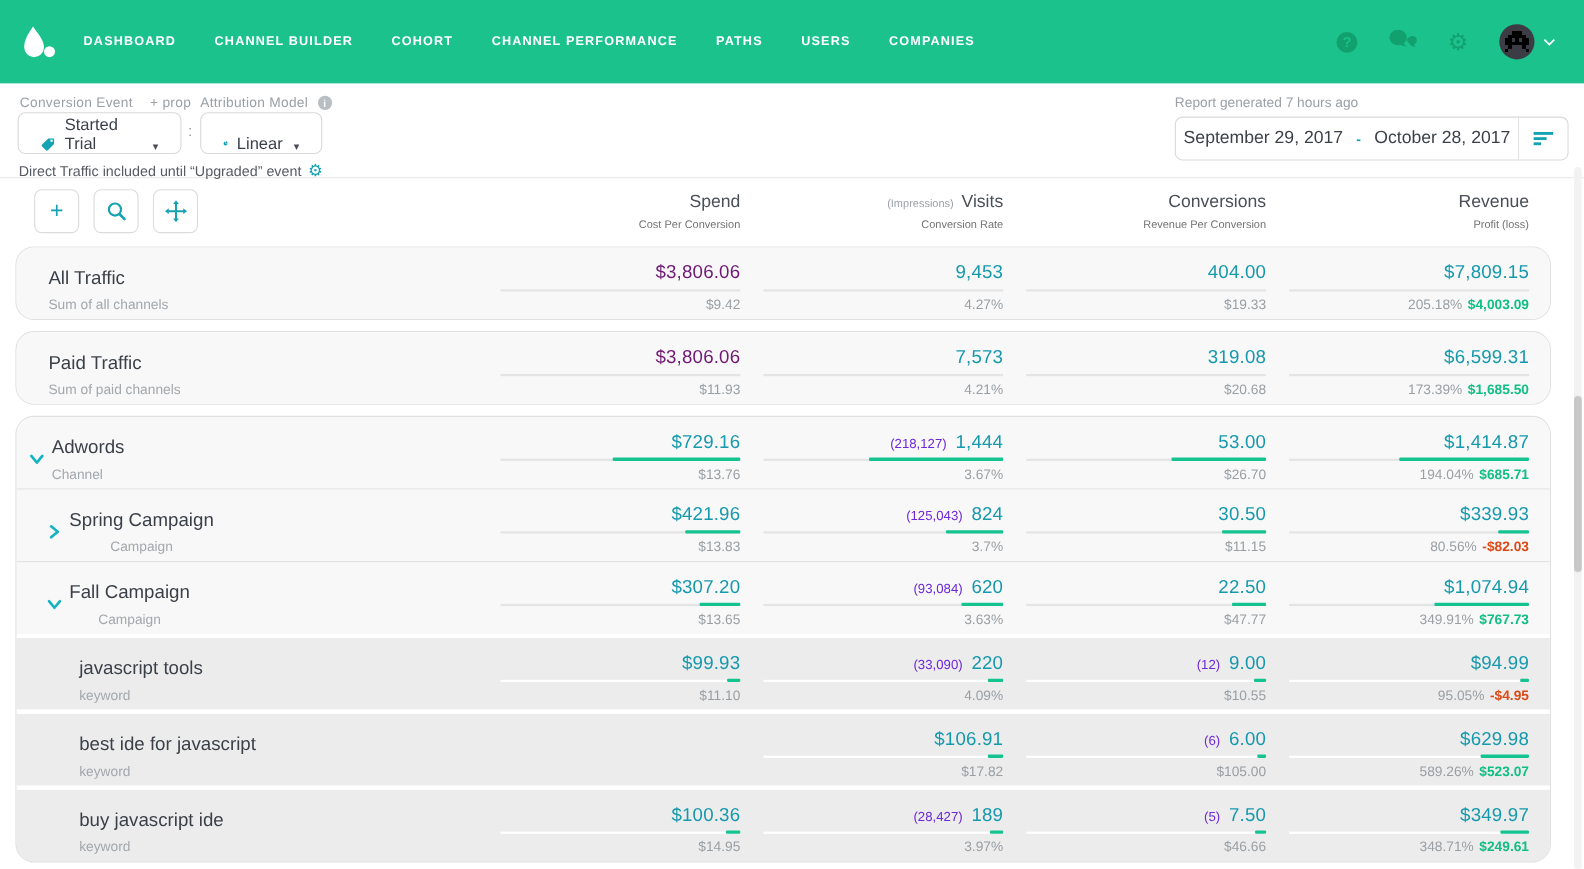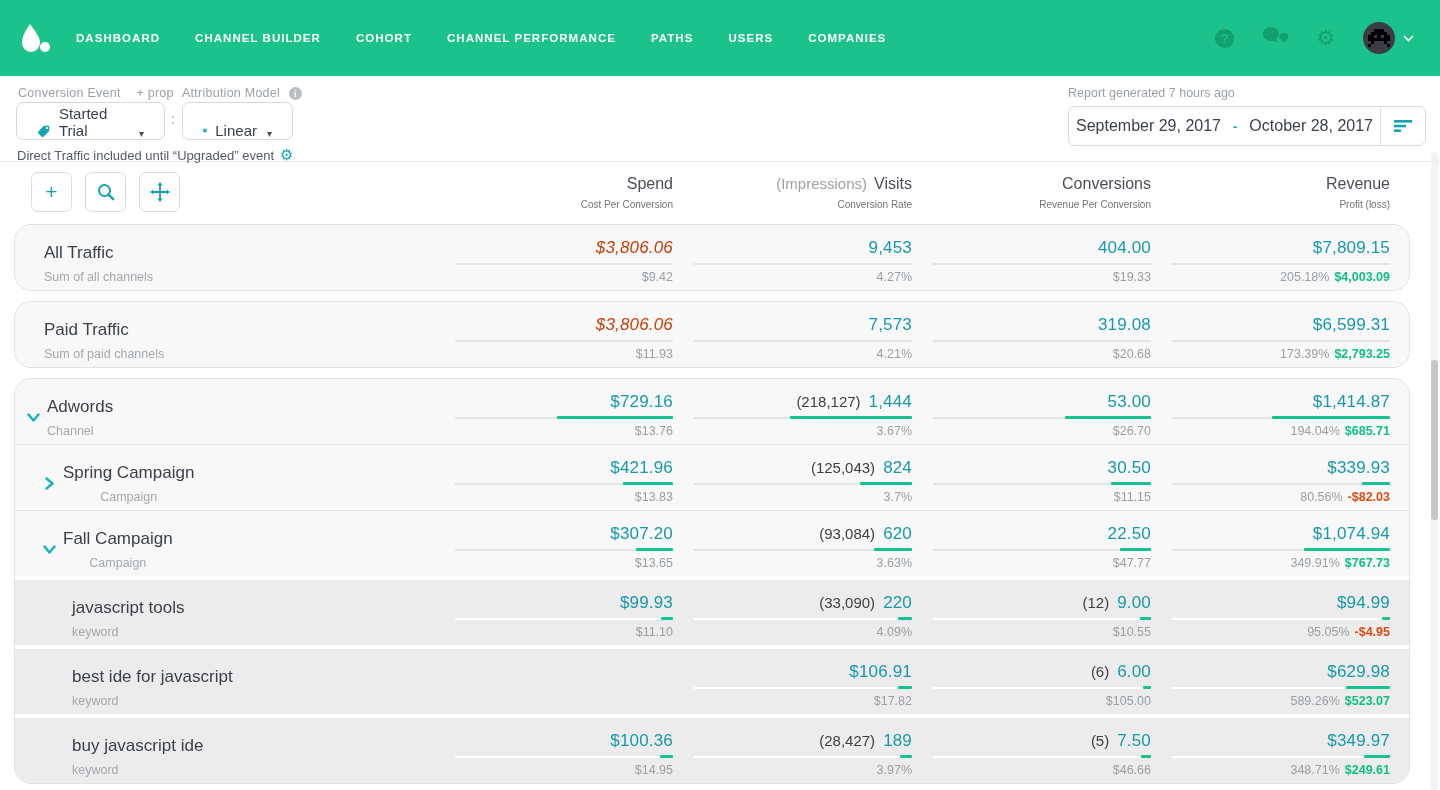--- a/index.html
+++ b/index.html
@@ -47,43 +47,43 @@
 
   
   .table-head { display:flex; align-items:flex-start; margin:10px 30px 12px 14px;
     padding:0 20px 0 17px; }
   .head-tools { flex:1; display:flex; gap:13px; }
   .tool-btn { width:41px; height:40px; background:#fff; border:1px solid #dcdcdc; border-radius:7px;
     color:#13a3b2; display:flex; align-items:center; justify-content:center; cursor:pointer;
     font-size:21px; }
   .head-col { width:239px; text-align:right; padding-top:3px; }
   .head-line1 { font-size:16px; color:#4a4f57; }
-  .head-prefix { font-size:15px; color:#9ba1a6; margin-right:7px; }
+  .head-prefix { font-size:10px; color:#9ba1a6; margin-right:7px; }
   .head-line2 { font-size:10px; color:#737373; margin-top:6px; }
 
   
   .table-body { margin:0 30px 0 14px; }
   .card { border:1px solid #e1e1e1; border-radius:17px; margin-bottom:10px; overflow:hidden; background:#f8f8f8; }
   .row { display:flex; height:65px; padding:11px 19px 0 16px; background:#f8f8f8; }
   .row.shade-light + .row.shade-light { border-top:1px solid #e3e3e3; height:66px;text-align:center; }
   .row.shade-dark { background:#ececec; border-top:4px solid #ffffff; height:69px; }
   .name-cell { flex:1; display:flex; align-items:center; }
   .chev { width:14px; height:14px; margin-right:5px; margin-left:-3px; display:flex; align-items:center; cursor:pointer; }
   .chev svg { display:block; }
   .chev-down svg { transform:rotate(90deg); }
   .row.no-chev .name-text { margin-left:13px; }
   .row.indent-1 .chev { margin-left:13px; }
   .row.indent-2.no-chev .name-text { margin-left:41px; }
   .row-title { font-size:17px; color:#3a3f48; }
   .row-subtitle { font-size:12.5px; color:#a3a8ad; margin-top:7px; }
   .val-cell { width:239px; display:flex; flex-direction:column; align-items:flex-end; padding-top:2px; }
   .val-line { display:flex; align-items:baseline; gap:8px; font-size:17px; color:#1699ad; }
   .val-line .val { letter-spacing:0.01em; }
-  .row.spend-dark .spend-cell .val { color:#c2410c;font-style:italic; }
-  .prefix { font-size:15px; color:#404040; }
+  .row.spend-dark .spend-cell .val { color:#701a75; }
+  .prefix { font-size:12px; color:#6d28d9; }
   .bar-track { width:218px; height:2px; background:#e4e4e4; margin-top:5px; position:relative; }
   .row.shade-dark .bar-track { background:#ffffff; }
   .bar-fill { position:absolute; right:0; top:-1px; height:3px; background:#14c390; border-radius:1px; }
   .sub-line { margin-top:5px; font-size:12.5px; color:#999fa4; display:flex; gap:5px; }
   .profit { font-weight:bold; }
   .profit.pos { color:#10bf83; }
   .profit.neg { color:#dd4a16; }
 
   
   .scrollbar-track { position:fixed; right:2px; top:152px; width:7px; height:638px; background:#f2f2f2; border-radius:4px; }
@@ -322,21 +322,21 @@
             <span>$20.68</span>
           </div>
     </div>
     <div class="val-cell">
       <div class="val-line">
             <span class="val">$6,599.31</span>
           </div>
       <div class="bar-track"></div>
       <div class="sub-line">
         <span>173.39%</span>
-        <span class="profit pos">$2,793.25</span>
+        <span class="profit pos">$1,685.50</span>
       </div>
     </div>
   </div>
     </div>
     <div class="card">
       <div class="row shade-light indent-0">
     <div class="name-cell">
       <span class="chev chev-down">
         <svg width="11" height="13" viewBox="0 0 11 13">
           <polyline points="2.5,1.5 8.5,6.5 2.5,11.5" fill="none" stroke="#14b3c2" stroke-width="2.4" stroke-linecap="round" stroke-linejoin="round"></polyline>

